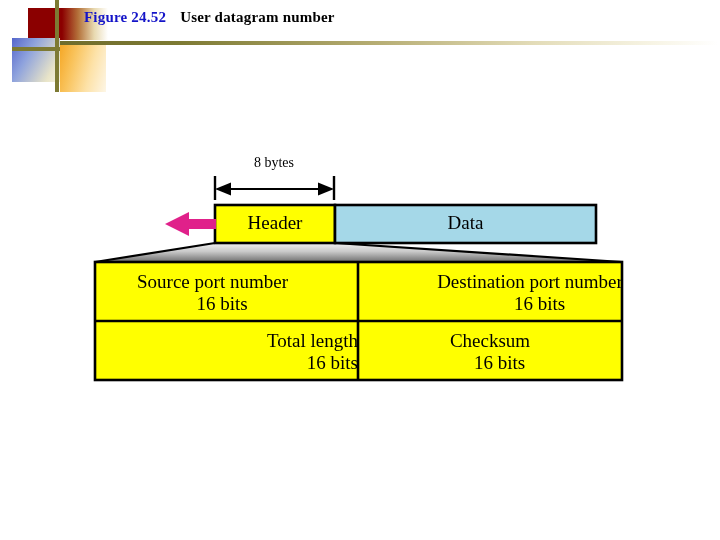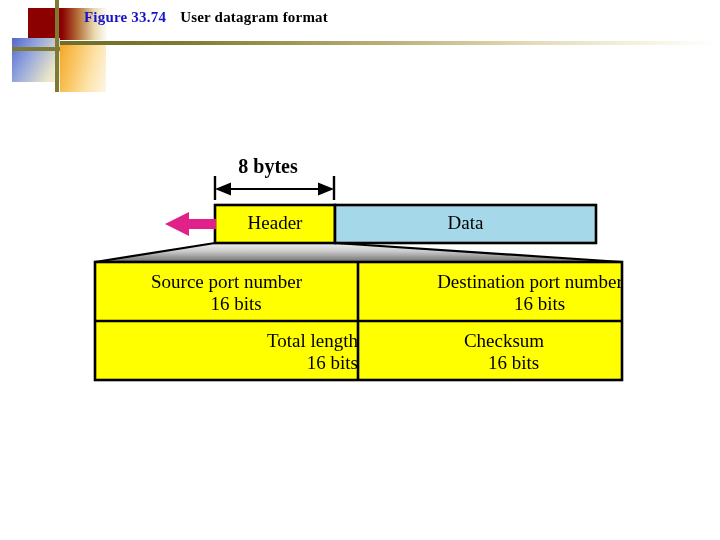--- a/index.html
+++ b/index.html
@@ -53,21 +53,21 @@
   .title .cap{color:#000000;}
 
   
   #diagram{position:absolute;left:0;top:0;width:720px;height:540px;}
   #diagram svg{position:absolute;left:0;top:0;}
   .lbl{
     position:absolute;
     font-family:"Liberation Serif", serif;
     color:#000;text-align:center;white-space:nowrap;
   }
-  .lbl-bytes{left:208px;top:155px;width:120px;font-size:20px;font-weight:bold;}
+  .lbl-bytes{left:214px;top:155px;width:120px;font-size:14px;}
   .lbl-header{left:215px;top:212px;width:120px;font-size:19px;}
   .lbl-data{left:335px;top:212px;width:261px;font-size:19px;}
 
   .cell{
     position:absolute;text-align:center;
     font-family:"Liberation Serif", serif;
     font-size:19px;color:#000;line-height:1.18;
   }
   .cell .l2{display:block;margin-left:19px;}
 </style>
@@ -78,21 +78,21 @@
 
   <div class="deco deco-red"></div>
   <div class="deco deco-redfade"></div>
   <div class="deco deco-blue"></div>
   <div class="deco deco-orange"></div>
   <div class="deco deco-hline-short"></div>
   <div class="deco deco-vline"></div>
   <div class="deco deco-hr"></div>
 
   <div class="title">
-    <span class="fig">Figure 33.74</span><span class="gap"></span><span class="cap">User datagram format</span>
+    <span class="fig">Figure 24.52</span><span class="gap"></span><span class="cap">User datagram number</span>
   </div>
 
   <div id="diagram">
 
     <svg width="720" height="540" aria-hidden="true">
 
       <g>
         <line x1="215" y1="176" x2="215" y2="200" stroke="#000" stroke-width="2.4"></line>
         <line x1="334" y1="176" x2="334" y2="200" stroke="#000" stroke-width="2.4"></line>
         <line x1="219" y1="189" x2="330" y2="189" stroke="#000" stroke-width="2.2"></line>
@@ -125,34 +125,34 @@
         <rect x="95" y="262" width="527" height="118" fill="#ffff00" stroke="#000" stroke-width="2.6"></rect>
         <line x1="358" y1="262" x2="358" y2="380" stroke="#000" stroke-width="2.6"></line>
         <line x1="95" y1="321" x2="622" y2="321" stroke="#000" stroke-width="2.6"></line>
       </g>
     </svg>
 
     <div class="lbl lbl-bytes">8 bytes</div>
     <div class="lbl lbl-header">Header</div>
     <div class="lbl lbl-data">Data</div>
 
-    <div class="cell" style="left:95px;top:271px;width:263px;">
+    <div class="cell" style="left:81px;top:271px;width:263px;">
       <span>Source port number</span>
       <span class="l2">16 bits</span>
     </div>
 
     <div class="cell" style="left:358px;top:271px;width:264px;padding-left:40px;">
       <span>Destination port number</span>
       <span class="l2">16 bits</span>
     </div>
 
     <div class="cell" style="left:95px;top:330px;width:263px;text-align:right;">
       <span>Total length</span>
       <span class="l2">16 bits</span>
     </div>
 
-    <div class="cell" style="left:358px;top:330px;width:264px;padding-left:14px;">
+    <div class="cell" style="left:358px;top:330px;width:264px;">
       <span>Checksum</span>
       <span class="l2">16 bits</span>
     </div>
 
   </div>
 </div>
 
 </body></html>

